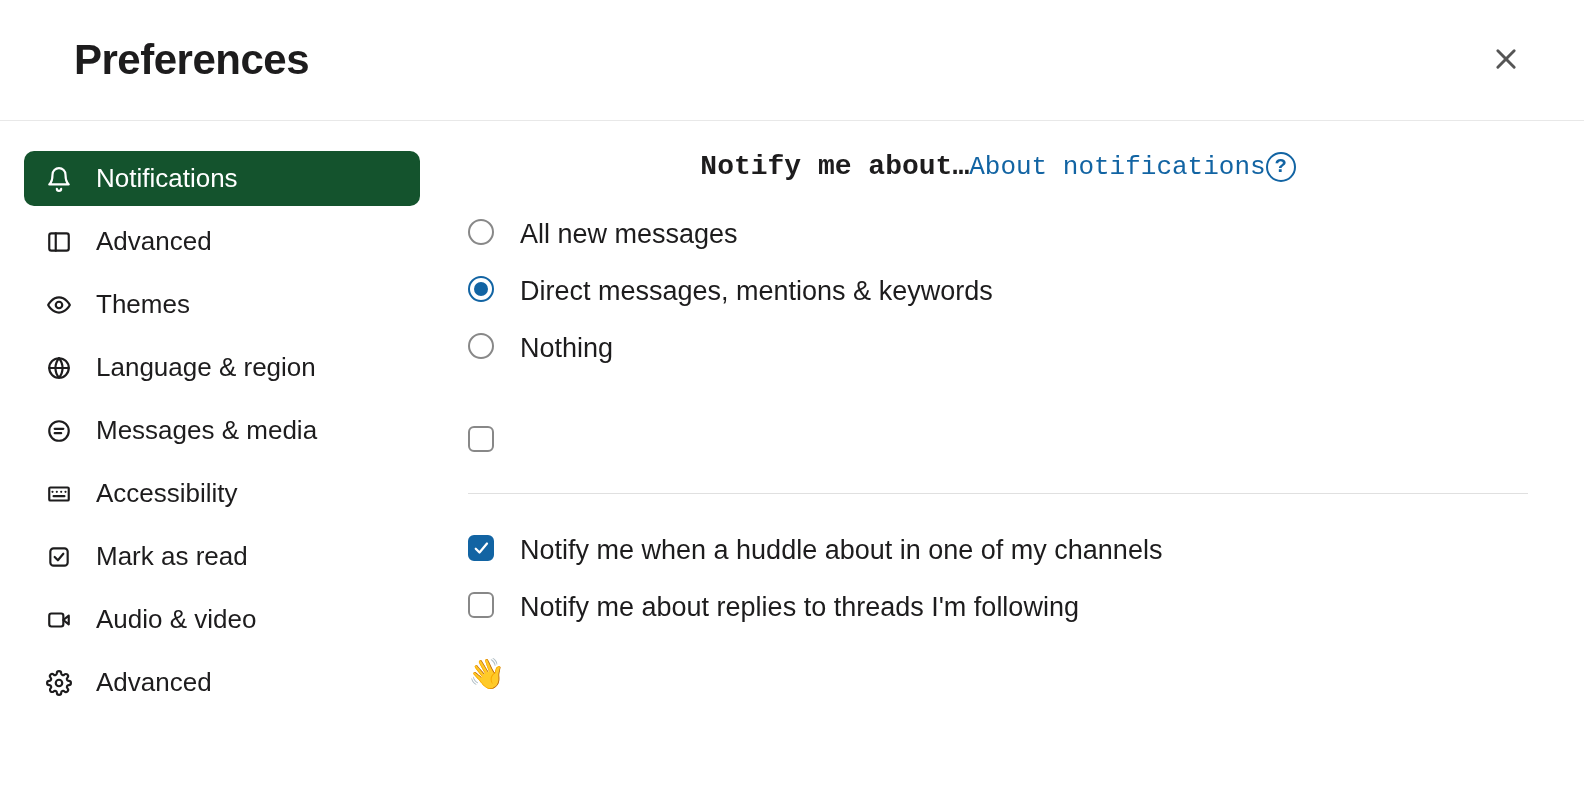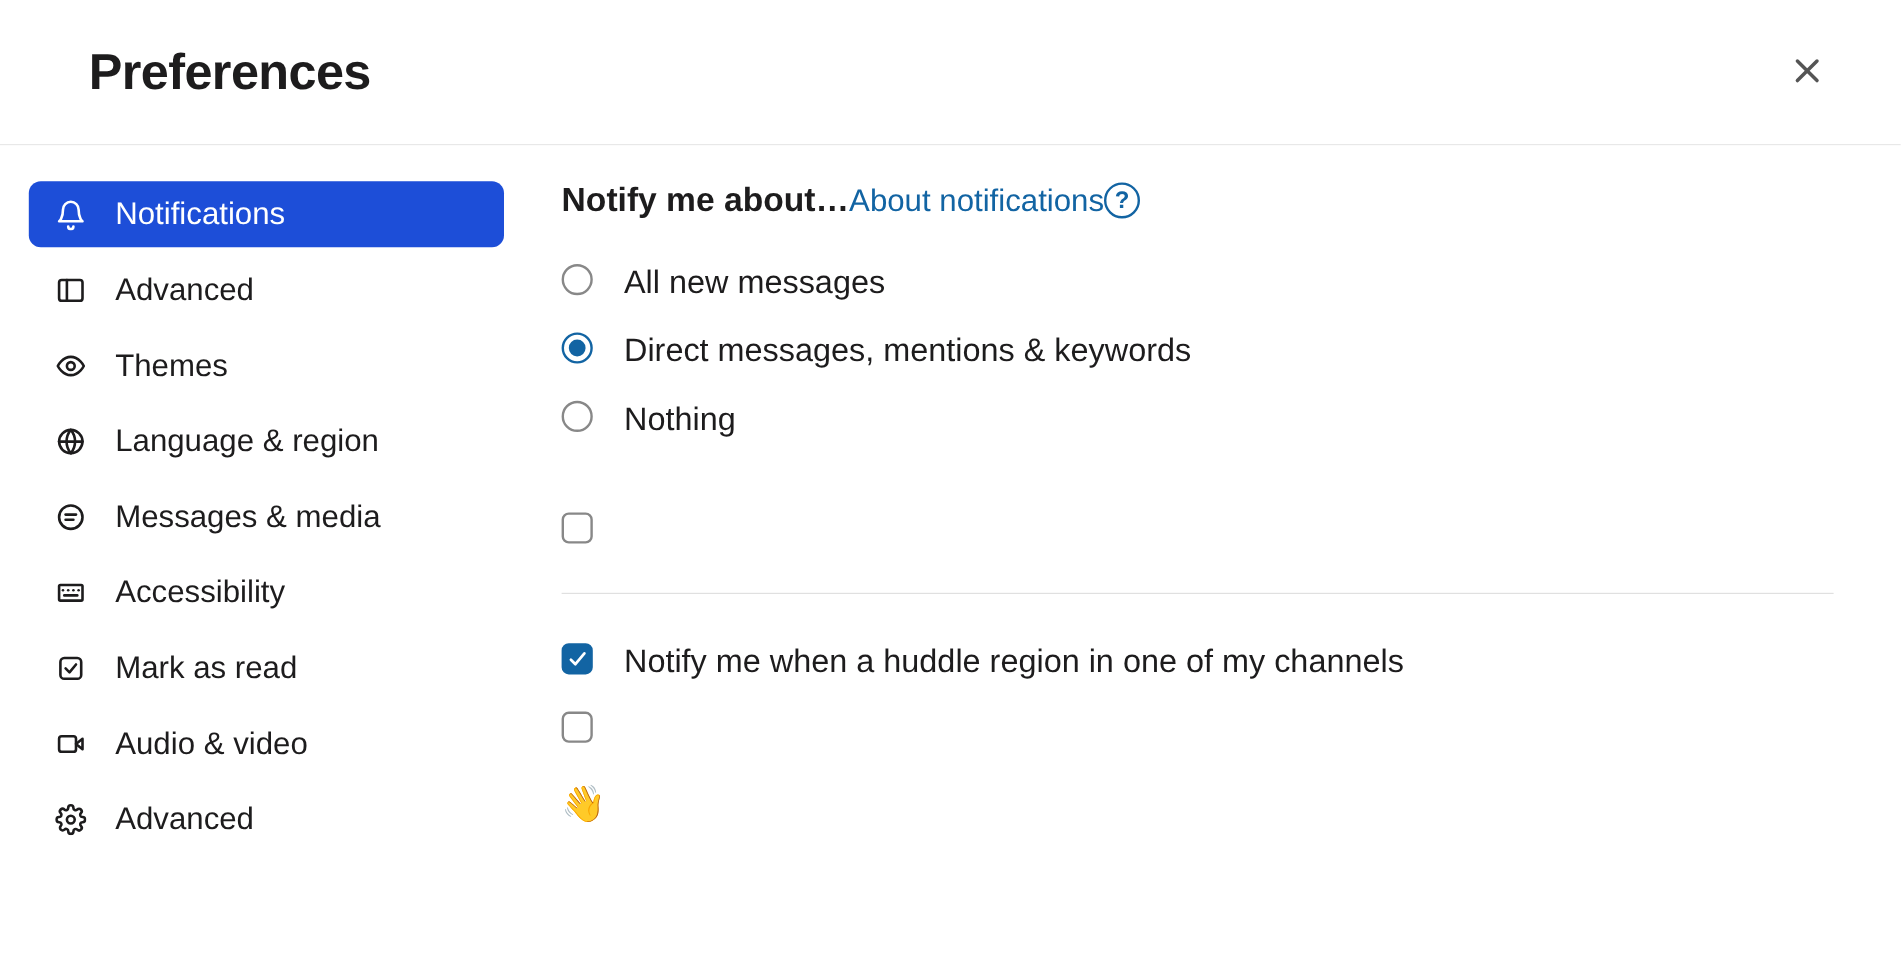--- a/index.html
+++ b/index.html
@@ -49,41 +49,42 @@
     display: flex;
     align-items: center;
     gap: 22px;
     padding: 12px 20px;
     border-radius: 10px;
     cursor: pointer;
     font-size: 26px;
     color: #1d1c1d;
   }
   .sidebar-item.active {
-    background: #1d4ed8;
+    background: #14532d;
     color: #fff;
   }
   .sidebar-item .icon {
     width: 30px;
     height: 30px;
     display: flex;
     align-items: center;
     justify-content: center;
     flex-shrink: 0;
   }
   .sidebar-item .icon svg { width: 26px; height: 26px; stroke: currentColor; }
   .content {
     flex: 1;
     padding: 0 56px 0 48px;
   }
   .section-head {
     display: flex;
-    justify-content: flex-start;
+    justify-content: center;
     align-items: center;
     margin-bottom: 24px;
+    font-family: Liberation Mono, monospace;
   }
   .section-head h2 {
     font-size: 28px;
     font-weight: 700;
   }
   .about-link {
     color: #1264a3;
     font-size: 26px;
     text-decoration: none;
     display: flex;
@@ -313,25 +314,26 @@
     <hr class="divider">
 
     <div class="option-row">
       <span class="control">
         <span class="checkbox checked">
           <svg viewBox="0 0 24 24" fill="none" stroke-width="3" stroke-linecap="round" stroke-linejoin="round">
               <polyline points="5 13 10 18 20 6"></polyline>
             </svg>
         </span>
       </span>
-      <span class="option-label">Notify me when a huddle region in one of my channels</span>
+      <span class="option-label">Notify me when a huddle about in one of my channels</span>
     </div>
     <div class="option-row">
       <span class="control">
           <span class="checkbox"></span>
         </span>
+      <span class="option-label">Notify me about replies to threads I'm following</span>
     </div>
 
     <div class="footer-note">
       <span class="emoji">👋</span>
     </div>
   </main>
 </div>
 
 </body></html>

